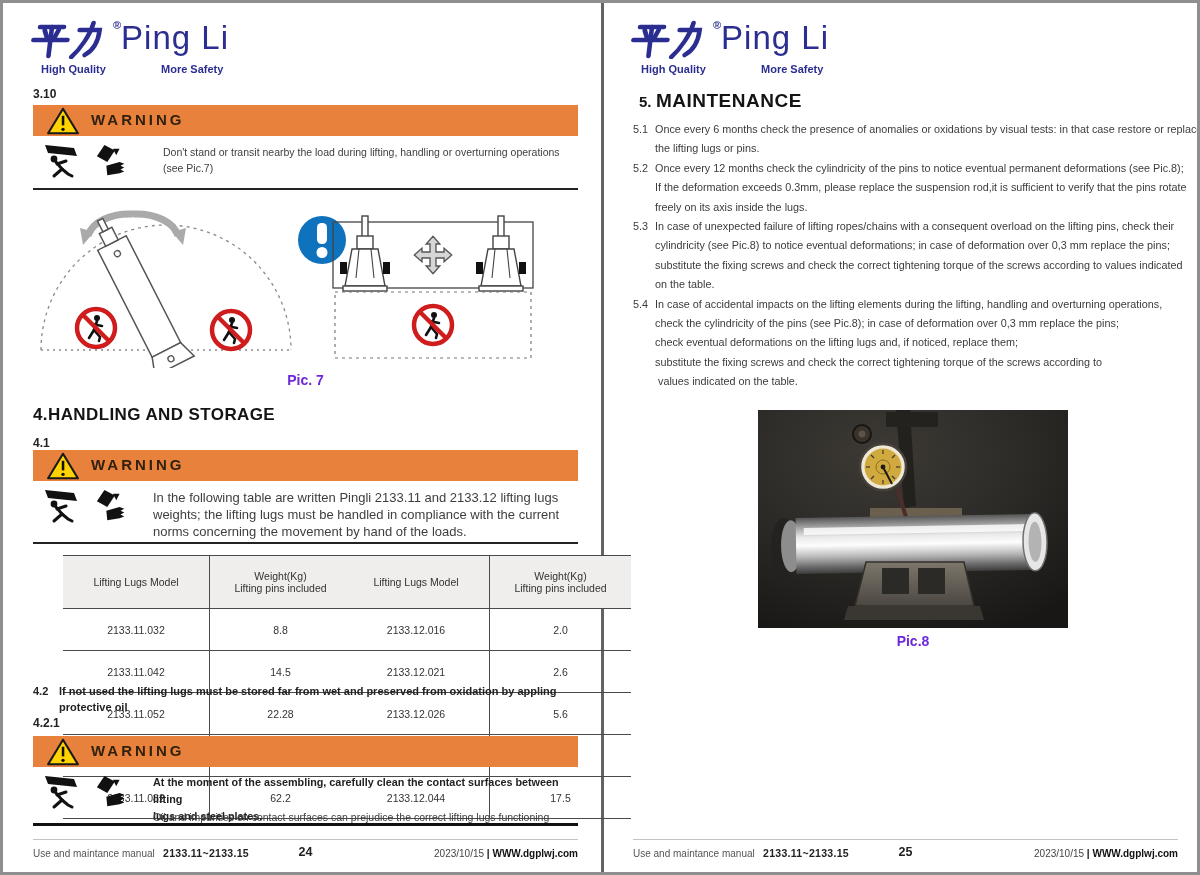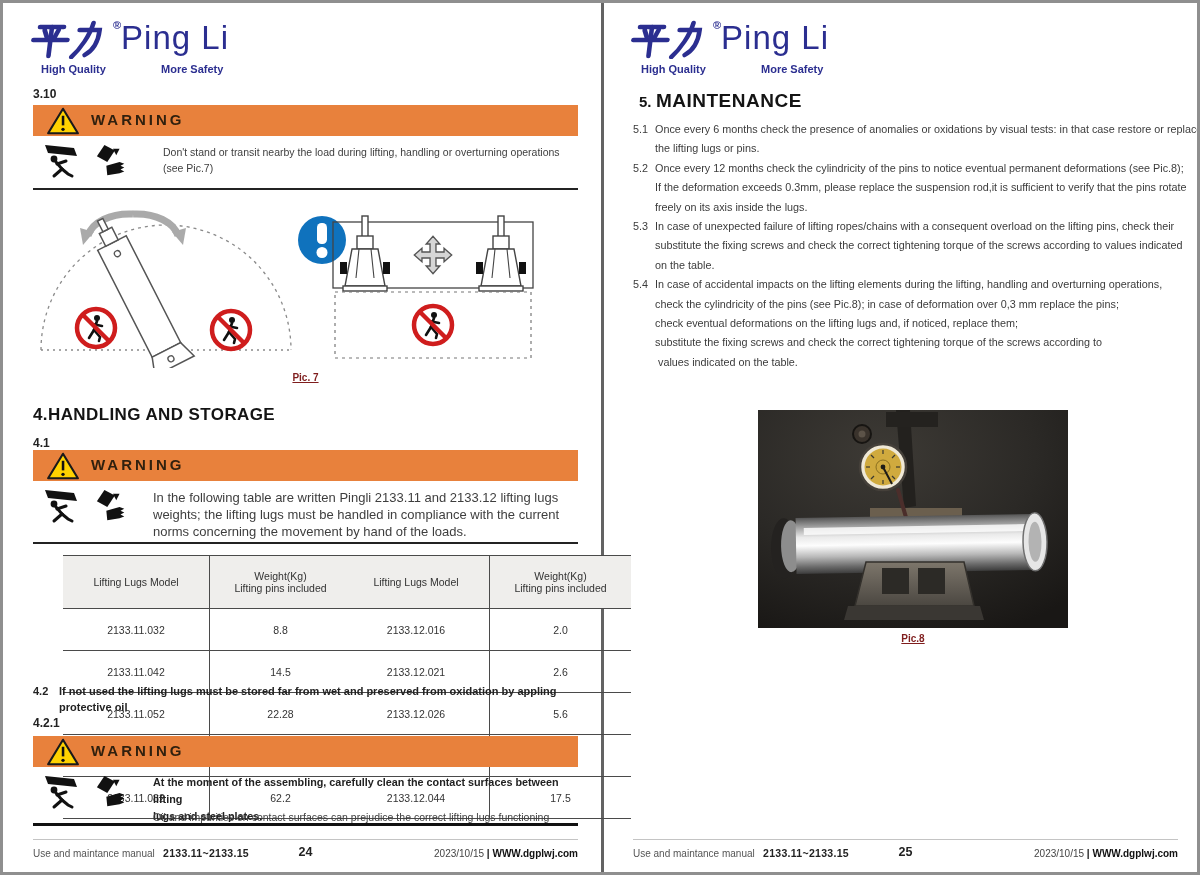--- a/index.html
+++ b/index.html
@@ -18,21 +18,21 @@
   .m-title-num{font-size:15px;font-weight:bold;color:#141414;}
   .m-title{font-size:19px;font-weight:bold;color:#141414;letter-spacing:.5px;}
   
   .banner{background:#e8813c;width:545px;height:31px;}
   .wlabel{position:absolute;left:58px;top:6px;font-size:15px;font-weight:bold;letter-spacing:3px;color:#30200e;}
   .wtri{position:absolute;left:14px;top:2px;}
   .wtext{font-size:10.5px;color:#3e3e3e;line-height:16px;}
   .wtext-b{font-size:10.8px;font-weight:bold;color:#222;line-height:17px;}
   .hline{background:#232323;height:2px;width:545px;}
   .thline{background:#111;height:2.5px;width:545px;}
-  .caption{font-size:10px;font-weight:bold;color:#7f1d1d;text-align:center;text-decoration:underline;}
+  .caption{font-size:14px;font-weight:bold;color:#6d28d9;text-align:center;}
   
   table.lug{border-collapse:collapse;font-size:10.5px;color:#333;}
   table.lug td,table.lug th{border-top:1.5px solid #4a4a4a;border-bottom:1.5px solid #4a4a4a;text-align:center;padding:12px;}
   table.lug th{background:#efeeec;font-weight:normal;height:28px;line-height:12px;font-size:10.5px;}
   table.lug td{height:17px;}
   table.lug td:first-child,table.lug th:first-child{border-right:1.5px solid #4a4a4a;}
   .c-model{width:122px;} .c-weight{width:117px;}
   
   .mitem{position:relative;padding-left:22px;}
   .mnum{position:absolute;left:0;top:0;font-size:10.8px;color:#3b3b3b;line-height:19.4px;}
@@ -380,20 +380,21 @@
         <div class="mlines">
             <div class="tline">Once every 12 months check the cylindricity of the pins to notice eventual permanent deformations (see Pic.8);</div>
             <div class="tline">If the deformation exceeds 0.3mm, please replace the suspension rod,it is sufficient to verify that the pins rotate</div>
             <div class="tline">freely on its axis inside the lugs.</div>
           </div>
       </div>
       <div class="mitem">
         <span class="mnum">5.3</span>
         <div class="mlines">
             <div class="tline">In case of unexpected failure of lifting ropes/chains with a consequent overload on the lifting pins, check their</div>
+            <div class="tline">cylindricity (see Pic.8) to notice eventual deformations; in case of deformation over 0,3 mm replace the pins;</div>
             <div class="tline">substitute the fixing screws and check the correct tightening torque of the screws according to values indicated</div>
             <div class="tline">on the table.</div>
           </div>
       </div>
       <div class="mitem">
         <span class="mnum">5.4</span>
         <div class="mlines">
             <div class="tline">In case of accidental impacts on the lifting elements during the lifting, handling and overturning operations,</div>
             <div class="tline">check the cylindricity of the pins (see Pic.8); in case of deformation over 0,3 mm replace the pins;</div>
             <div class="tline">check eventual deformations on the lifting lugs and, if noticed, replace them;</div>

